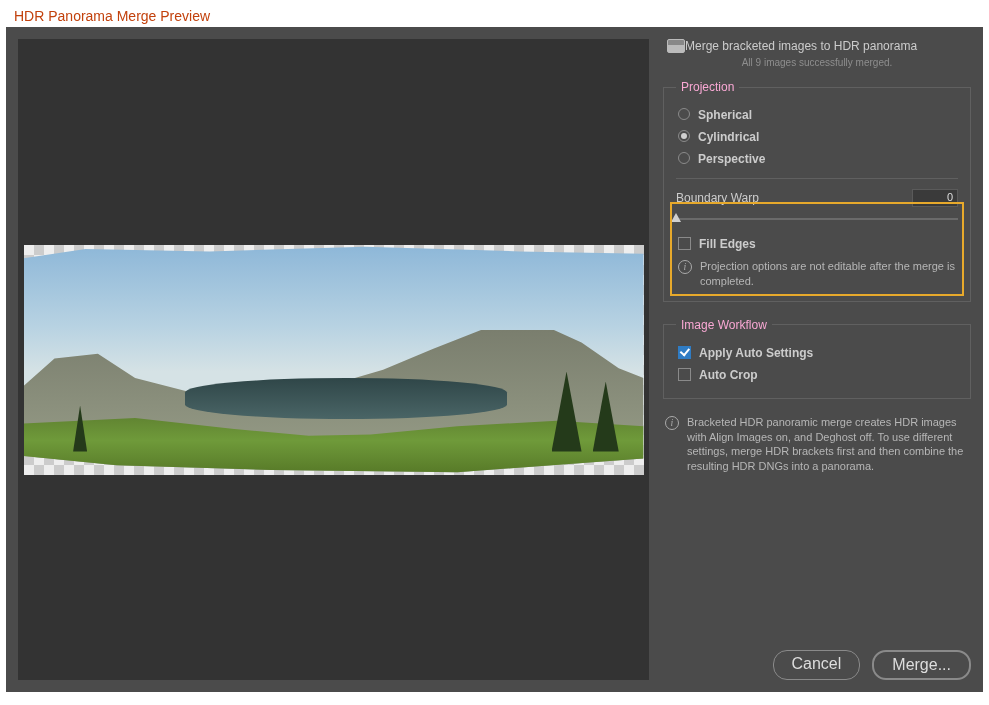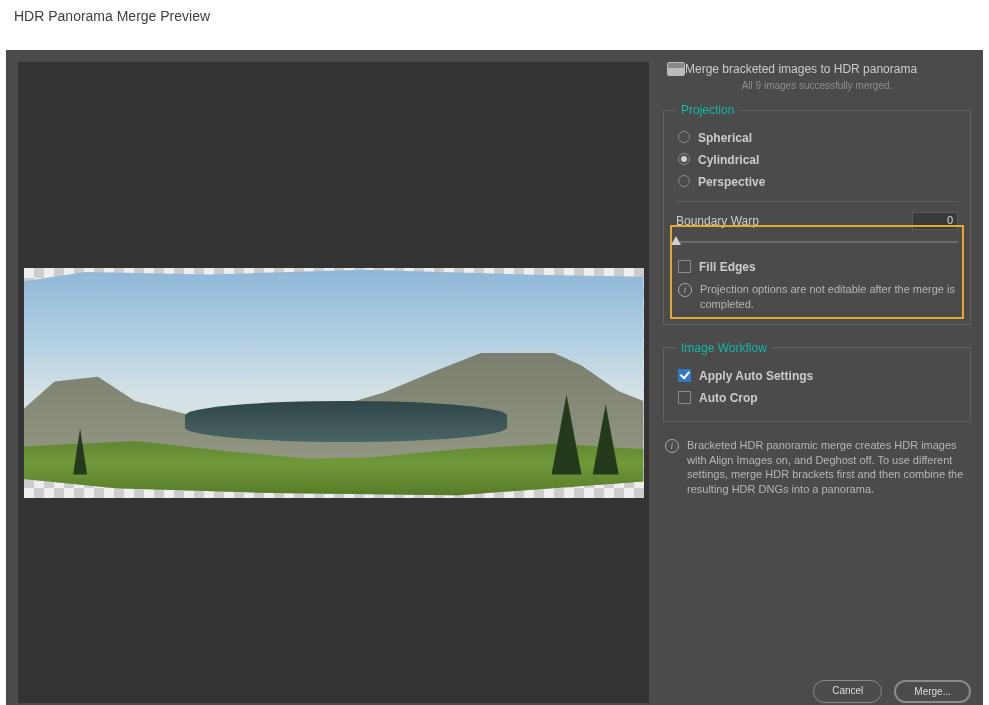--- a/index.html
+++ b/index.html
@@ -5,23 +5,23 @@
   * { box-sizing: border-box; }
   body {
     margin: 0;
     font-family: "Segoe UI", Tahoma, sans-serif;
     font-size: 12px;
     background: #fff;
     color: #000;
     width: 989px;
   }
   .titlebar {
-    padding: 8px 14px 26px;
+    padding: 8px 14px 3px;
     font-size: 14px;
-    color: #404040;
+    color: #c2410c;
   }
   .outer {
     background: #4b4b4b;
     color: #ccc;
     margin: 0 6px 6px;
     padding: 12px;
     height: 665px;
     display: flex;
     gap: 14px;
     align-items: stretch;
@@ -105,21 +105,21 @@
     padding: 10px 12px 12px;
     position: relative;
   }
   fieldset.highlight::after{
     content:"";
     position:absolute;
     left:6px; right:6px; top:108px; height:90px;
     border:2px solid #e7a92b;
     pointer-events:none;
   }
-  legend { padding: 0 5px; color:#14b8a6; font-size:12px;}
+  legend { padding: 0 5px; color:#f9a8d4; font-size:12px;}
   .radio-row, .check-row {
     display:flex; align-items:flex-start; gap:8px;
     padding: 4px 2px;
     cursor: pointer;
     font-weight: bold;
   }
   .radio {
     width:12px; height:12px; border-radius:50%;
     border:1.5px solid #8a8a8a;
     display:inline-flex; align-items:center; justify-content:center;
@@ -168,21 +168,21 @@
     flex-shrink:0; margin-top:1px;
   }
   .footer {
     margin-top:auto;
     display:flex; justify-content:flex-end; gap:12px;
     padding-top:12px;
   }
   .btn {
     border:1px solid #8a8a8a; border-radius:14px;
     padding:4px 18px; color:#ddd; background:transparent;
-    font-size:10px; cursor:pointer;
+    font-size:16px; cursor:pointer;
   }
   .btn.primary { border-width:2px; }
 </style>
 </head>
 <body>
 
 <div class="titlebar">HDR Panorama Merge Preview</div>
 
 <div class="outer">
 

